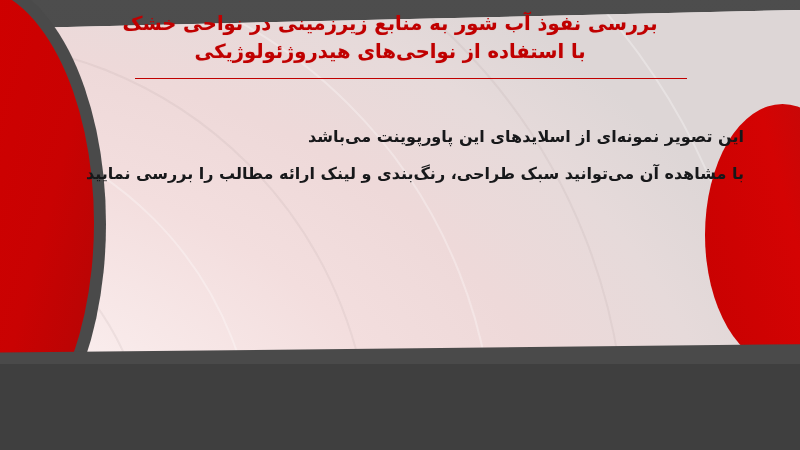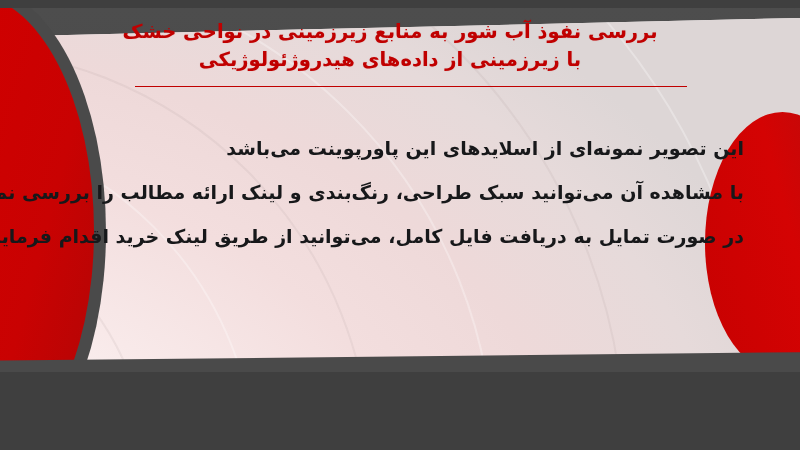--- a/index.html
+++ b/index.html
@@ -7,21 +7,20 @@
     padding: 0;
     background: #3f3f3f;
   }
   #slide {
     position: relative;
     width: 800px;
     height: 364px;
     overflow: hidden;
     background: #eab308;
     font-family: "DejaVu Sans", "Liberation Sans", sans-serif;
-    margin-top: 8px;
   }
 
   
   .frame-outer {
     position: absolute;
     inset: 0;
     background: linear-gradient(180deg, #4d4d4d 0%, #4a4a4a 50%, #444444 100%);
   }
 
   
@@ -108,21 +107,21 @@
   .body-block {
     position: absolute;
     left: 120px;
     right: 56px;
     top: 118px;
     z-index: 6;
     text-align: right;
   }
   .body-line {
     color: #17181a;
-    font-size: 19px;
+    font-size: 16px;
     font-weight: 600;
     line-height: 2.32;
     white-space: nowrap;
   }
 
   
   .bottom-band {
     position: absolute;
     left: 0; right: 0; bottom: 0;
     height: 30px;
@@ -153,24 +152,23 @@
     </div>
 
     <div class="right-shape"></div>
   </div>
 
   <div class="left-shape-ring"></div>
   <div class="left-shape"></div>
 
   <div class="title-block">
     <div class="title-line">بررسی نفوذ آب شور به منابع زیرزمینی در نواحی خشک</div>
-    <div class="title-line">با زیرزمینی از داده‌های هیدروژئولوژیکی</div>
+    <div class="title-line">با استفاده از نواحی‌های هیدروژئولوژیکی</div>
   </div>
   <div class="title-rule"></div>
 
   <div class="body-block">
     <div class="body-line">این تصویر نمونه‌ای از اسلایدهای این پاورپوینت می‌باشد</div>
     <div class="body-line">با مشاهده آن می‌توانید سبک طراحی، رنگ‌بندی و لینک ارائه مطالب را بررسی نمایید</div>
-    <div class="body-line">در صورت تمایل به دریافت فایل کامل، می‌توانید از طریق لینک خرید اقدام فرمایید</div>
   </div>
 
   <div class="bottom-band"></div>
 </div>
 
 </body></html>

